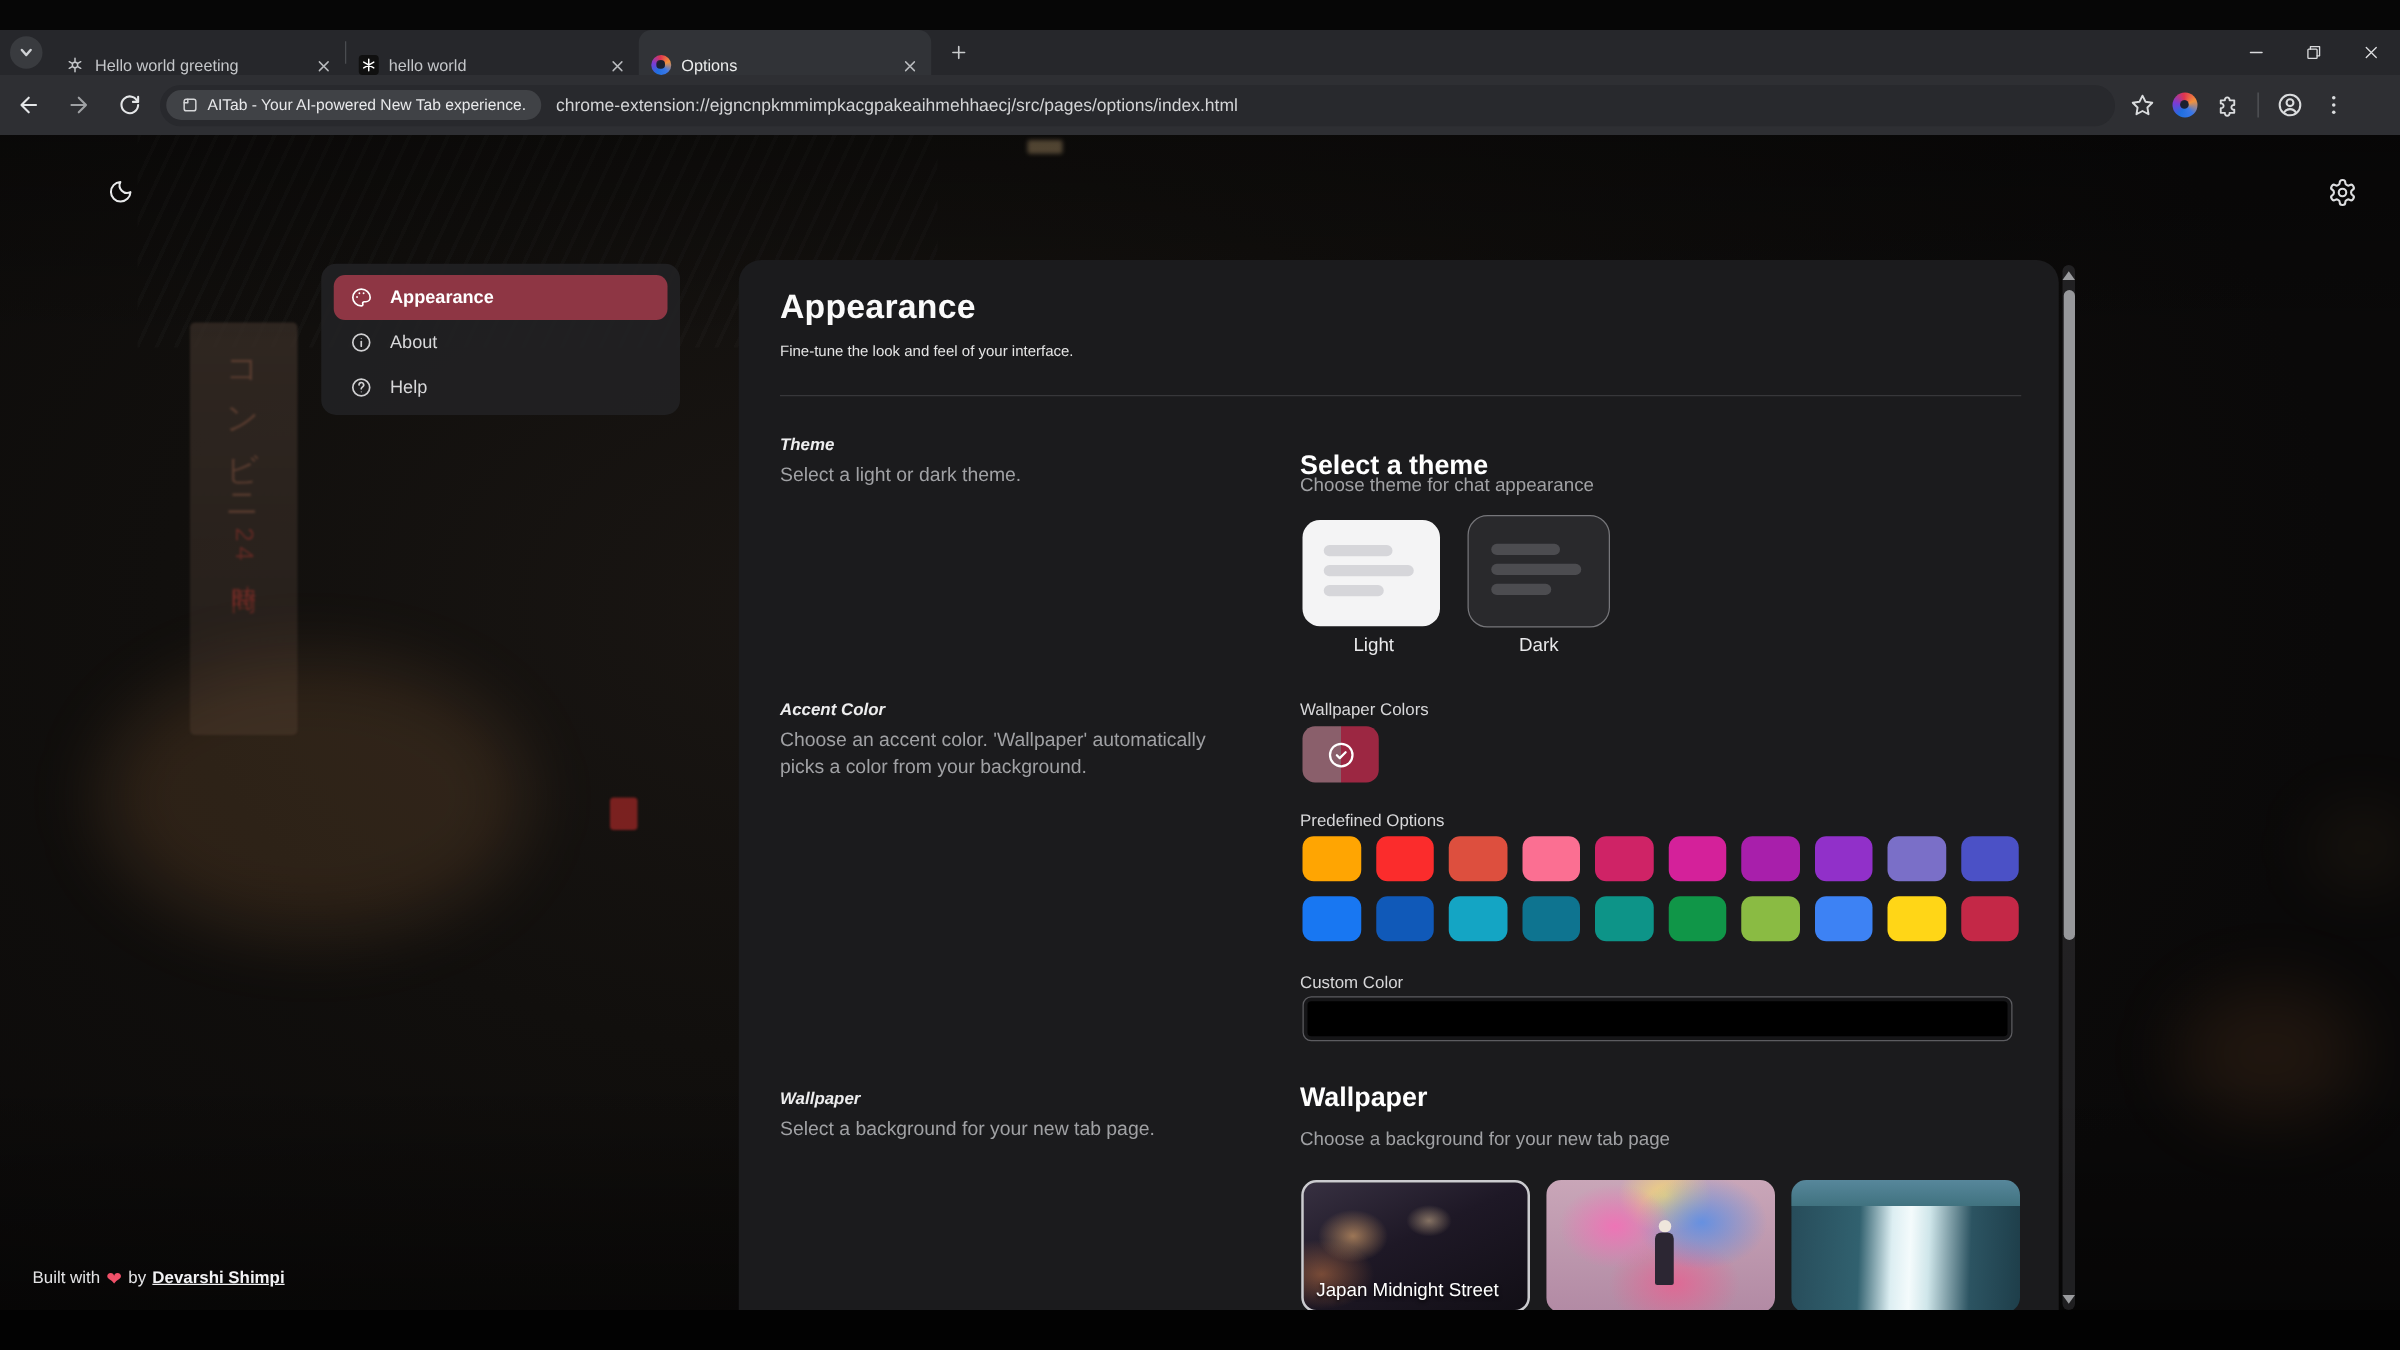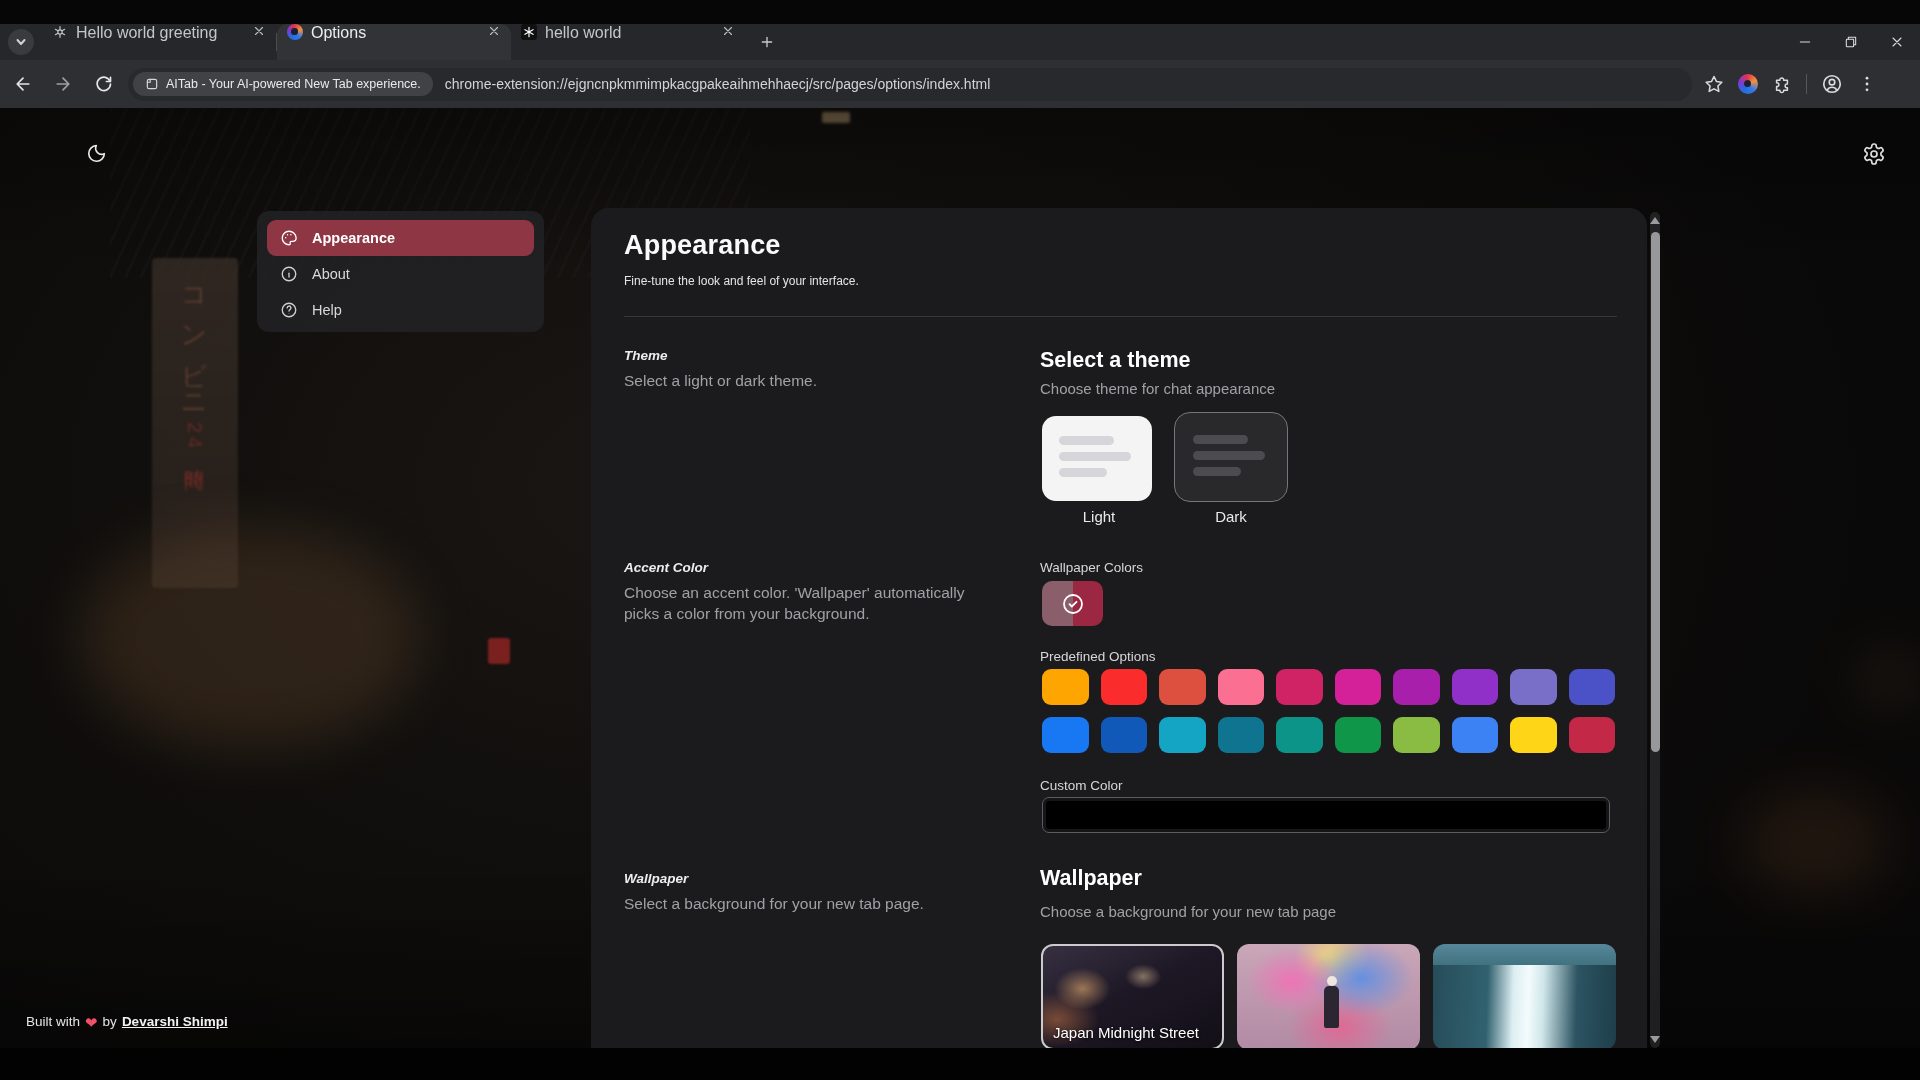--- a/index.html
+++ b/index.html
@@ -8,22 +8,22 @@
   .abs{position:absolute;}
   svg{stroke:currentColor;fill:none;stroke-width:2;stroke-linecap:round;stroke-linejoin:round;display:block;}
   .i14{width:14px;height:14px}.i16{width:16px;height:16px}.i18{width:18px;height:18px}
   .i20{width:20px;height:20px}.i22{width:22px;height:22px}.i24{width:24px;height:24px}
 
   
   .top-strip{left:0;top:0;width:1920px;height:24px;background:#060606;}
   .tabstrip{left:0;top:24px;width:1920px;height:36px;background:#26272b;display:flex;align-items:center;}
   .tab-search{width:26px;height:26px;margin:0 8px 0 8px;border-radius:50%;background:#393b3f;color:#cfd1d4;
               display:flex;align-items:center;justify-content:center;}
-  .tab{width:234px;height:36px;display:flex;align-items:flex-start;gap:8px;padding:0 10px;box-sizing:border-box;
-       color:#c4c6c9;font-size:16px;}
+  .tab{width:234px;height:36px;display:flex;align-items:flex-end;gap:8px;padding:0 10px;box-sizing:border-box;
+       color:#c4c6c9;font-size:13px;}
   .tab.active{background:#313337;border-radius:10px 10px 0 0;color:#eceded;}
   .tab .title{flex:1;white-space:nowrap;overflow:hidden;text-overflow:ellipsis;}
   .tab .close{color:#b8babd;display:flex;}
   .tab-sep{width:1px;height:18px;background:#4a4c50;}
   .newtab{width:28px;height:28px;margin-left:8px;color:#c8cacc;display:flex;align-items:center;justify-content:center;}
   .win-controls{position:absolute;right:0;top:24px;height:36px;display:flex;align-items:center;color:#dadbdd;}
   .win-btn{width:46px;height:36px;display:flex;align-items:center;justify-content:center;}
 
   .toolbar{left:0;top:60px;width:1920px;height:48px;background:#2e2f33;display:flex;align-items:center;}
   .nav-btn{width:34px;height:34px;display:flex;align-items:center;justify-content:center;color:#e4e6e8;margin-left:6px;}
@@ -79,21 +79,21 @@
   .p-title{left:33px;top:22px;font-size:27px;font-weight:bold;color:#fafafa;letter-spacing:.2px;}
   .p-sub{left:33px;top:66px;font-size:12px;color:#e5e5e5;}
   .divider{left:33px;top:108px;width:993px;height:1px;background:#37373a;}
   .row-label{font-size:13.5px;font-weight:bold;color:#ededee;font-style:italic;}
   .row-desc{font-size:15.5px;color:#a0a1a4;line-height:21px;}
   .sec-head{font-size:21.5px;font-weight:bold;color:#fff;}
   .sec-sub{font-size:15px;color:#a0a1a4;}
   .mini-label{font-size:13.5px;color:#d7d7d9;}
 
   .lbl-theme{left:33px;top:140px;}   .lbl-theme-d{left:33px;top:162px;width:380px;}
-  .h-theme{left:449px;top:140px;}    .h-theme-s{left:449px;top:172px;}
+  .h-theme{left:449px;top:152px;}    .h-theme-s{left:449px;top:172px;}
   .card-light{left:451px;top:208px;width:110px;height:85px;background:#f4f4f5;border-radius:14px;}
   .card-dark{left:583px;top:204px;width:114px;height:90px;background:#29292c;border:1.5px solid #76767a;border-radius:16px;box-sizing:border-box;}
   .bar{position:absolute;height:9px;border-radius:5px;}
   .card-light .bar{background:#d6d6da;}
   .card-dark .bar{background:#4c4c50;}
   .theme-name{font-size:15px;color:#e9e9eb;text-align:center;width:114px;}
   .tn-light{left:451px;top:300px;}   .tn-dark{left:583px;top:300px;}
 
   .lbl-accent{left:33px;top:352px;}  .lbl-accent-d{left:33px;top:374px;width:370px;}
   .wp-colors-lbl{left:449px;top:352px;}
@@ -163,44 +163,44 @@
       </svg>
       <span class="title">Hello world greeting</span>
       <span class="close">
         <svg class="i14" viewBox="0 0 24 24">
             <path d="M18 6L6 18M6 6l12 12"></path>
           </svg>
       </span>
     </div>
     <div class="tab-sep"></div>
 
-    <div class="tab active">
-      <span class="swirl i16"></span>
-      <span class="title">Options</span>
-      <span class="close">
-        <svg class="i14" viewBox="0 0 24 24">
-            <path d="M18 6L6 18M6 6l12 12"></path>
-          </svg>
-      </span>
-    </div>
-
     <div class="tab">
       <span class="fav-dark">
         <svg class="i14" viewBox="0 0 24 24" style="stroke-width:2">
             <path d="M12 4v16M5.1 8l13.8 8M18.9 8L5.1 16"></path>
           </svg>
       </span>
       <span class="title">hello world</span>
       <span class="close">
         <svg class="i14" viewBox="0 0 24 24">
             <path d="M18 6L6 18M6 6l12 12"></path>
           </svg>
       </span>
     </div>
 
+    <div class="tab active">
+      <span class="swirl i16"></span>
+      <span class="title">Options</span>
+      <span class="close">
+        <svg class="i14" viewBox="0 0 24 24">
+            <path d="M18 6L6 18M6 6l12 12"></path>
+          </svg>
+      </span>
+    </div>
+
     <div class="newtab">
       <svg class="i16" viewBox="0 0 24 24">
           <path d="M12 5v14M5 12h14"></path>
         </svg>
     </div>
   </div>
 
   <div class="win-controls">
     <div class="win-btn">
       <svg class="i16" viewBox="0 0 24 24" style="stroke-width:1.6">

